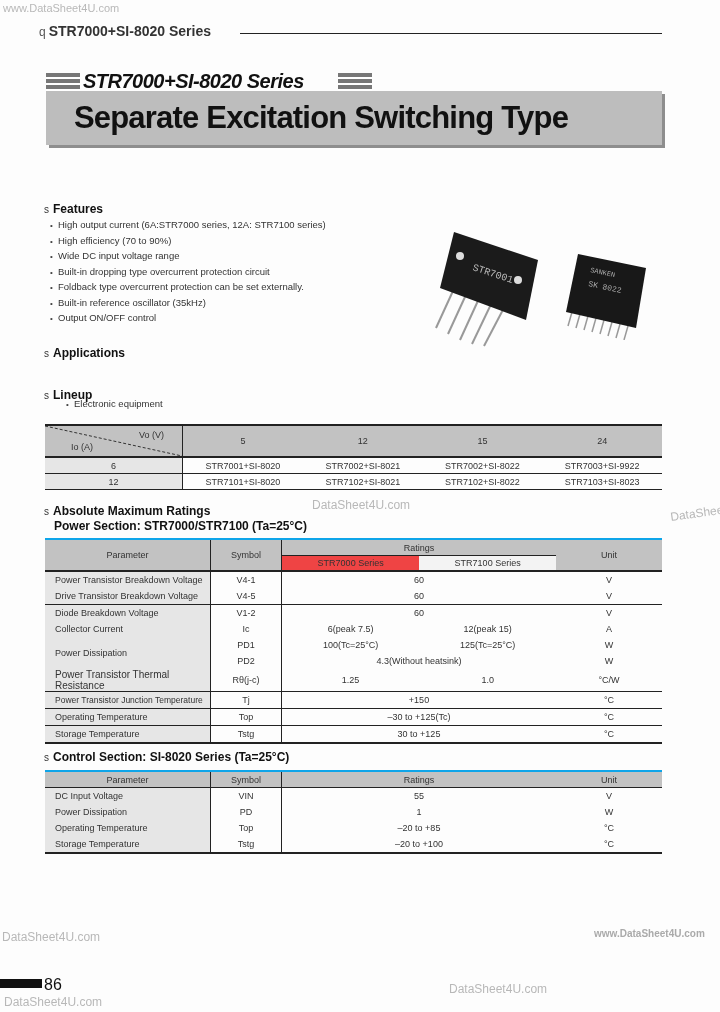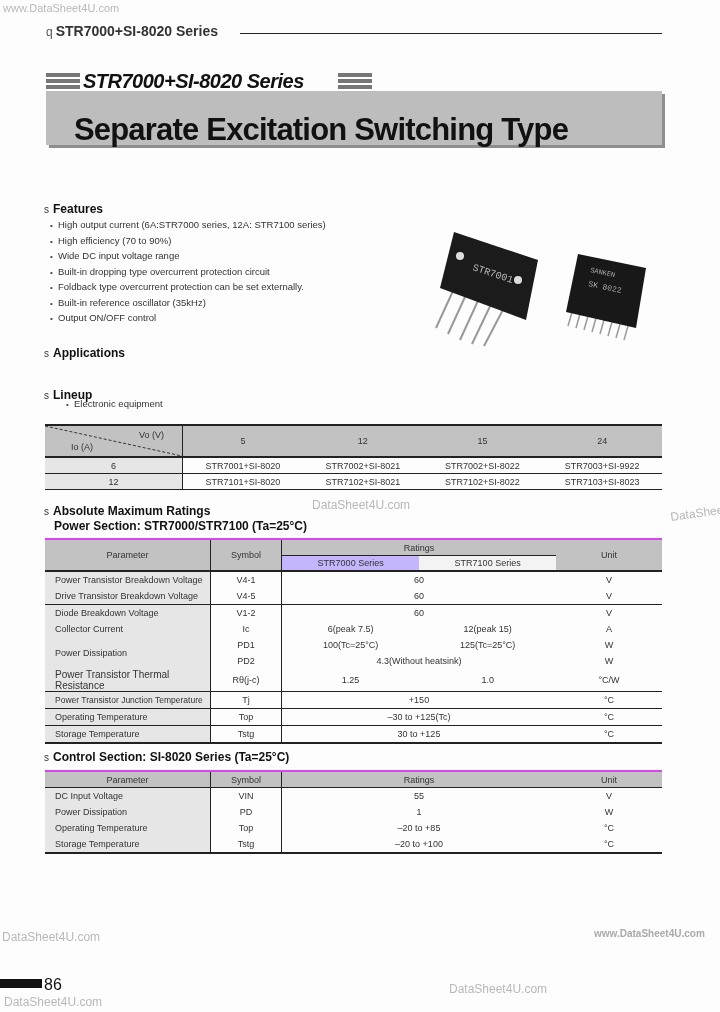--- a/index.html
+++ b/index.html
@@ -1,46 +1,46 @@
 <!DOCTYPE html>
 <html><head>
 <meta charset="utf-8">
 <style>
   html, body { margin: 0; padding: 0; }
   body { width: 720px; height: 1012px; background: #fdfdfd; position: relative; overflow: hidden;
          font-family: "Liberation Sans", sans-serif; color: #1a1a1a; }
   .abs { position: absolute; }
   .wm { color: #b8b8b8; font-size: 12px; font-family: "Liberation Sans", sans-serif; }
-  .topbar-title { left: 46px; top: 23px; font-size: 14px; font-weight: bold; color: #333; white-space: nowrap; }
+  .topbar-title { left: 39px; top: 23px; font-size: 14px; font-weight: bold; color: #333; white-space: nowrap; }
   .topbar-title .bul { font-weight: normal; font-size: 12px; color: #555; margin-right: 3px; }
   .topbar-line { left: 240px; top: 33px; width: 422px; height: 1px; background: #222; }
   .banner-stripes { width: 34px; height: 18px; top: 73px;
     background: repeating-linear-gradient(to bottom, #777 0 4px, #fff 4px 6px); }
   .banner-sub { left: 83px; top: 70px; font-size: 20px; font-weight: bold; font-style: italic; color: #111; letter-spacing: -0.5px; }
   .banner-box { left: 46px; top: 91px; width: 616px; height: 54px; background: #bdbdbd;
     box-shadow: 3px 3px 0 #8e8e8e; }
-  .banner-main { left: 0; top: 12px; width: 550px; height: 54px; line-height: 54px; text-align: center;
+  .banner-main { left: 0; top: 0; width: 550px; height: 54px; line-height: 54px; text-align: center;
     font-size: 31px; font-weight: bold; color: #111; letter-spacing: -0.8px; }
   .sec-h { left: 44px; font-size: 12px; font-weight: bold; color: #111; white-space: nowrap; }
   .sec-h .s { font-weight: normal; font-size: 10px; margin-right: 4px; color: #333; }
   .feat-list { left: 50px; top: 218px; font-size: 9.5px; color: #333; line-height: 14.5px; margin: 0; padding: 0; list-style: none; }
   .feat-list li::before { content: "•"; display: inline-block; width: 8px; font-size: 8px; color: #444; }
   .app-list { left: 50px; top: 382px; font-size: 9.5px; color: #333; margin: 16px; padding: 0; list-style: none; }
   .app-list li::before { content: "•"; display: inline-block; width: 8px; font-size: 8px; color: #444; }
   table { border-collapse: collapse; font-size: 9px; color: #333; }
   td, th { padding: 0; font-weight: normal; text-align: center; }
   .lineup { left: 45px; top: 424px; width: 617px; }
   .lineup th { background: #c2c2c2; height: 30px; }
   .lineup tr.head { border-top: 2px solid #222; border-bottom: 2px solid #222; }
   .lineup td { height: 15px; border-bottom: 1px solid #222; }
   .lineup td.io { background: #e6e6e6; border-right: 1px solid #222; }
   .lineup th.corner { width: 137px; border-right: 1px solid #222; position: relative; text-align: left; }
   .amr { left: 45px; top: 538px; width: 617px; }
   .amr .hdr th { background: #c2c2c2; }
-  .amr tr.toph { border-top: 2px solid #d946ef; }
+  .amr tr.toph { border-top: 2px solid #0ea5e9; }
   .amr tr.lasth { border-bottom: 2px solid #222; }
   .amr td { height: 16px; }
   .amr td.param { background: #e6e6e6; text-align: left; padding-left: 10px; border-right: 1px solid #222; }
   .amr td.sym { border-right: 1px solid #222; width: 70px; }
   .amr tr.sep { border-top: 1px solid #222; }
   .amr tr.bottom { border-bottom: 2px solid #222; }
   .chip-img { left: 430px; top: 228px; width: 110px; height: 120px; }
   .chip2-img { left: 560px; top: 250px; width: 90px; height: 90px; }
   .pagebar { left: 0; top: 979px; width: 42px; height: 9px; background: #111; }
   .pagenum { left: 44px; top: 976px; font-size: 16px; color: #111; }
@@ -159,21 +159,21 @@
 
 <table class="abs amr">
   <tbody>
       <tr class="hdr toph">
     <th rowspan="2" style="width:165px;border-right:1px solid #222;height:15px;">Parameter</th>
     <th rowspan="2" style="width:70px;border-right:1px solid #222;">Symbol</th>
     <th colspan="2" style="height:15px;">Ratings</th>
     <th rowspan="2" style="width:106px;">Unit</th>
   </tr>
   <tr class="hdr lasth">
-    <th style="background:#c4b5fd;border-top:1px solid #222;height:14px;">STR7000 Series</th>
+    <th style="background:#ef4444;border-top:1px solid #222;height:14px;">STR7000 Series</th>
     <th style="background:#f3f3f3;border-top:1px solid #222;">STR7100 Series</th>
   </tr>
   <tr>
     <td class="param">Power Transistor Breakdown Voltage</td>
     <td class="sym">V4-1</td>
     <td colspan="2">60</td>
     <td>V</td>
   </tr>
   <tr>
     <td class="param">Drive Transistor Breakdown Voltage</td>

